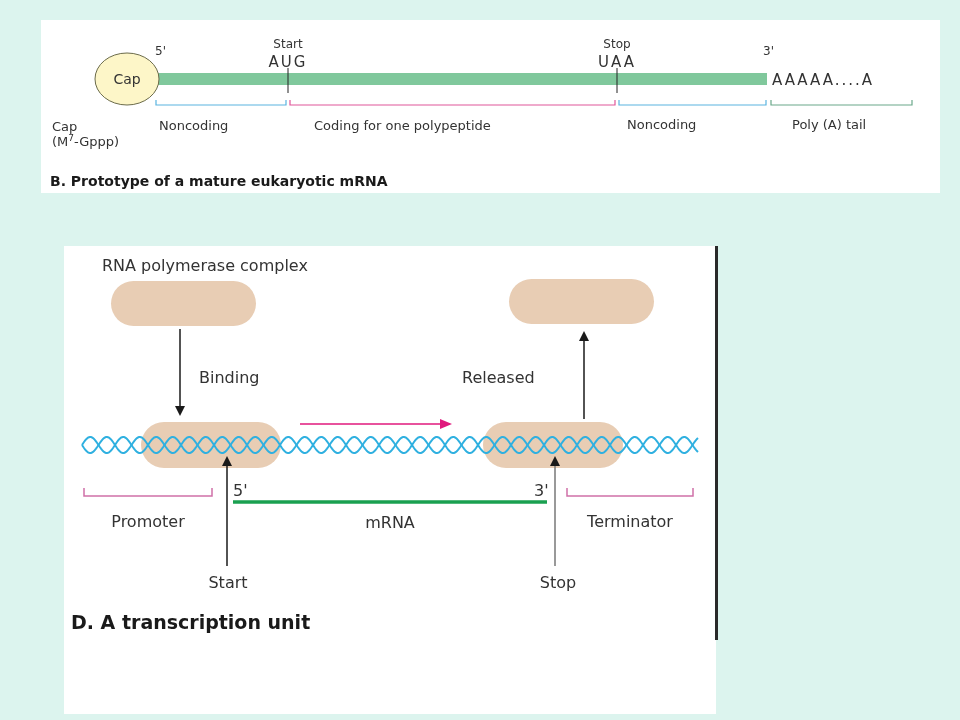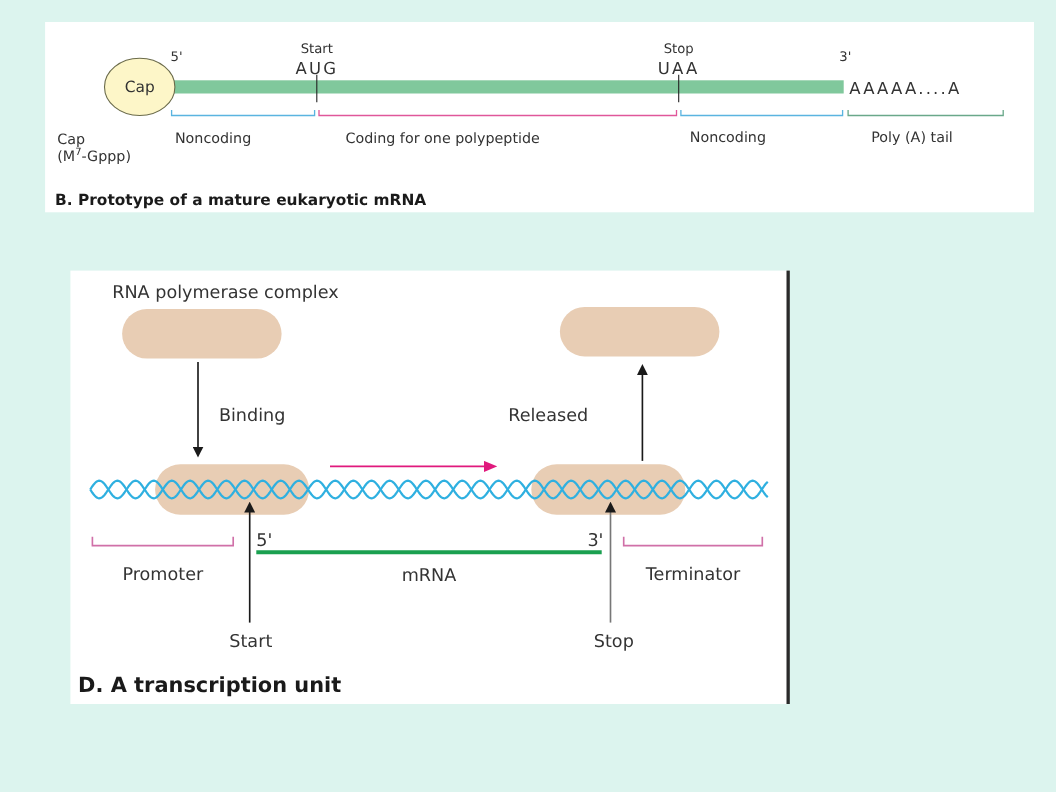--- a/index.html
+++ b/index.html
@@ -5,21 +5,21 @@
   html, body { margin: 0; padding: 0; }
   body {
     width: 960px; height: 720px;
     background: #dcf4ee;
     position: relative;
     overflow: hidden;
     font-family: "DejaVu Sans", sans-serif;
   }
   .panel { position: absolute; background: #ffffff; }
   #panel-b { left: 41px; top: 20px; width: 899px; height: 173px; }
-  #panel-d { left: 64px; top: 246px; width: 652px; height: 394px; }
+  #panel-d { left: 64px; top: 246px; width: 652px; height: 468px; }
   svg { position: absolute; left: 0; top: 0; overflow: visible; }
   svg text { font-family: "DejaVu Sans", sans-serif; fill: #333; }
   .lbl { font-size: 13px; }
   .lbl-sm { font-size: 12px; }
   .codon { font-size: 15px; letter-spacing: 2px; }
   .title { font-size: 14px; font-weight: bold; fill: #1a1a1a; }
   .title-d { font-size: 19px; font-weight: bold; fill: #1a1a1a; }
   .lbl-d { font-size: 16px; }
 </style>
 </head>

